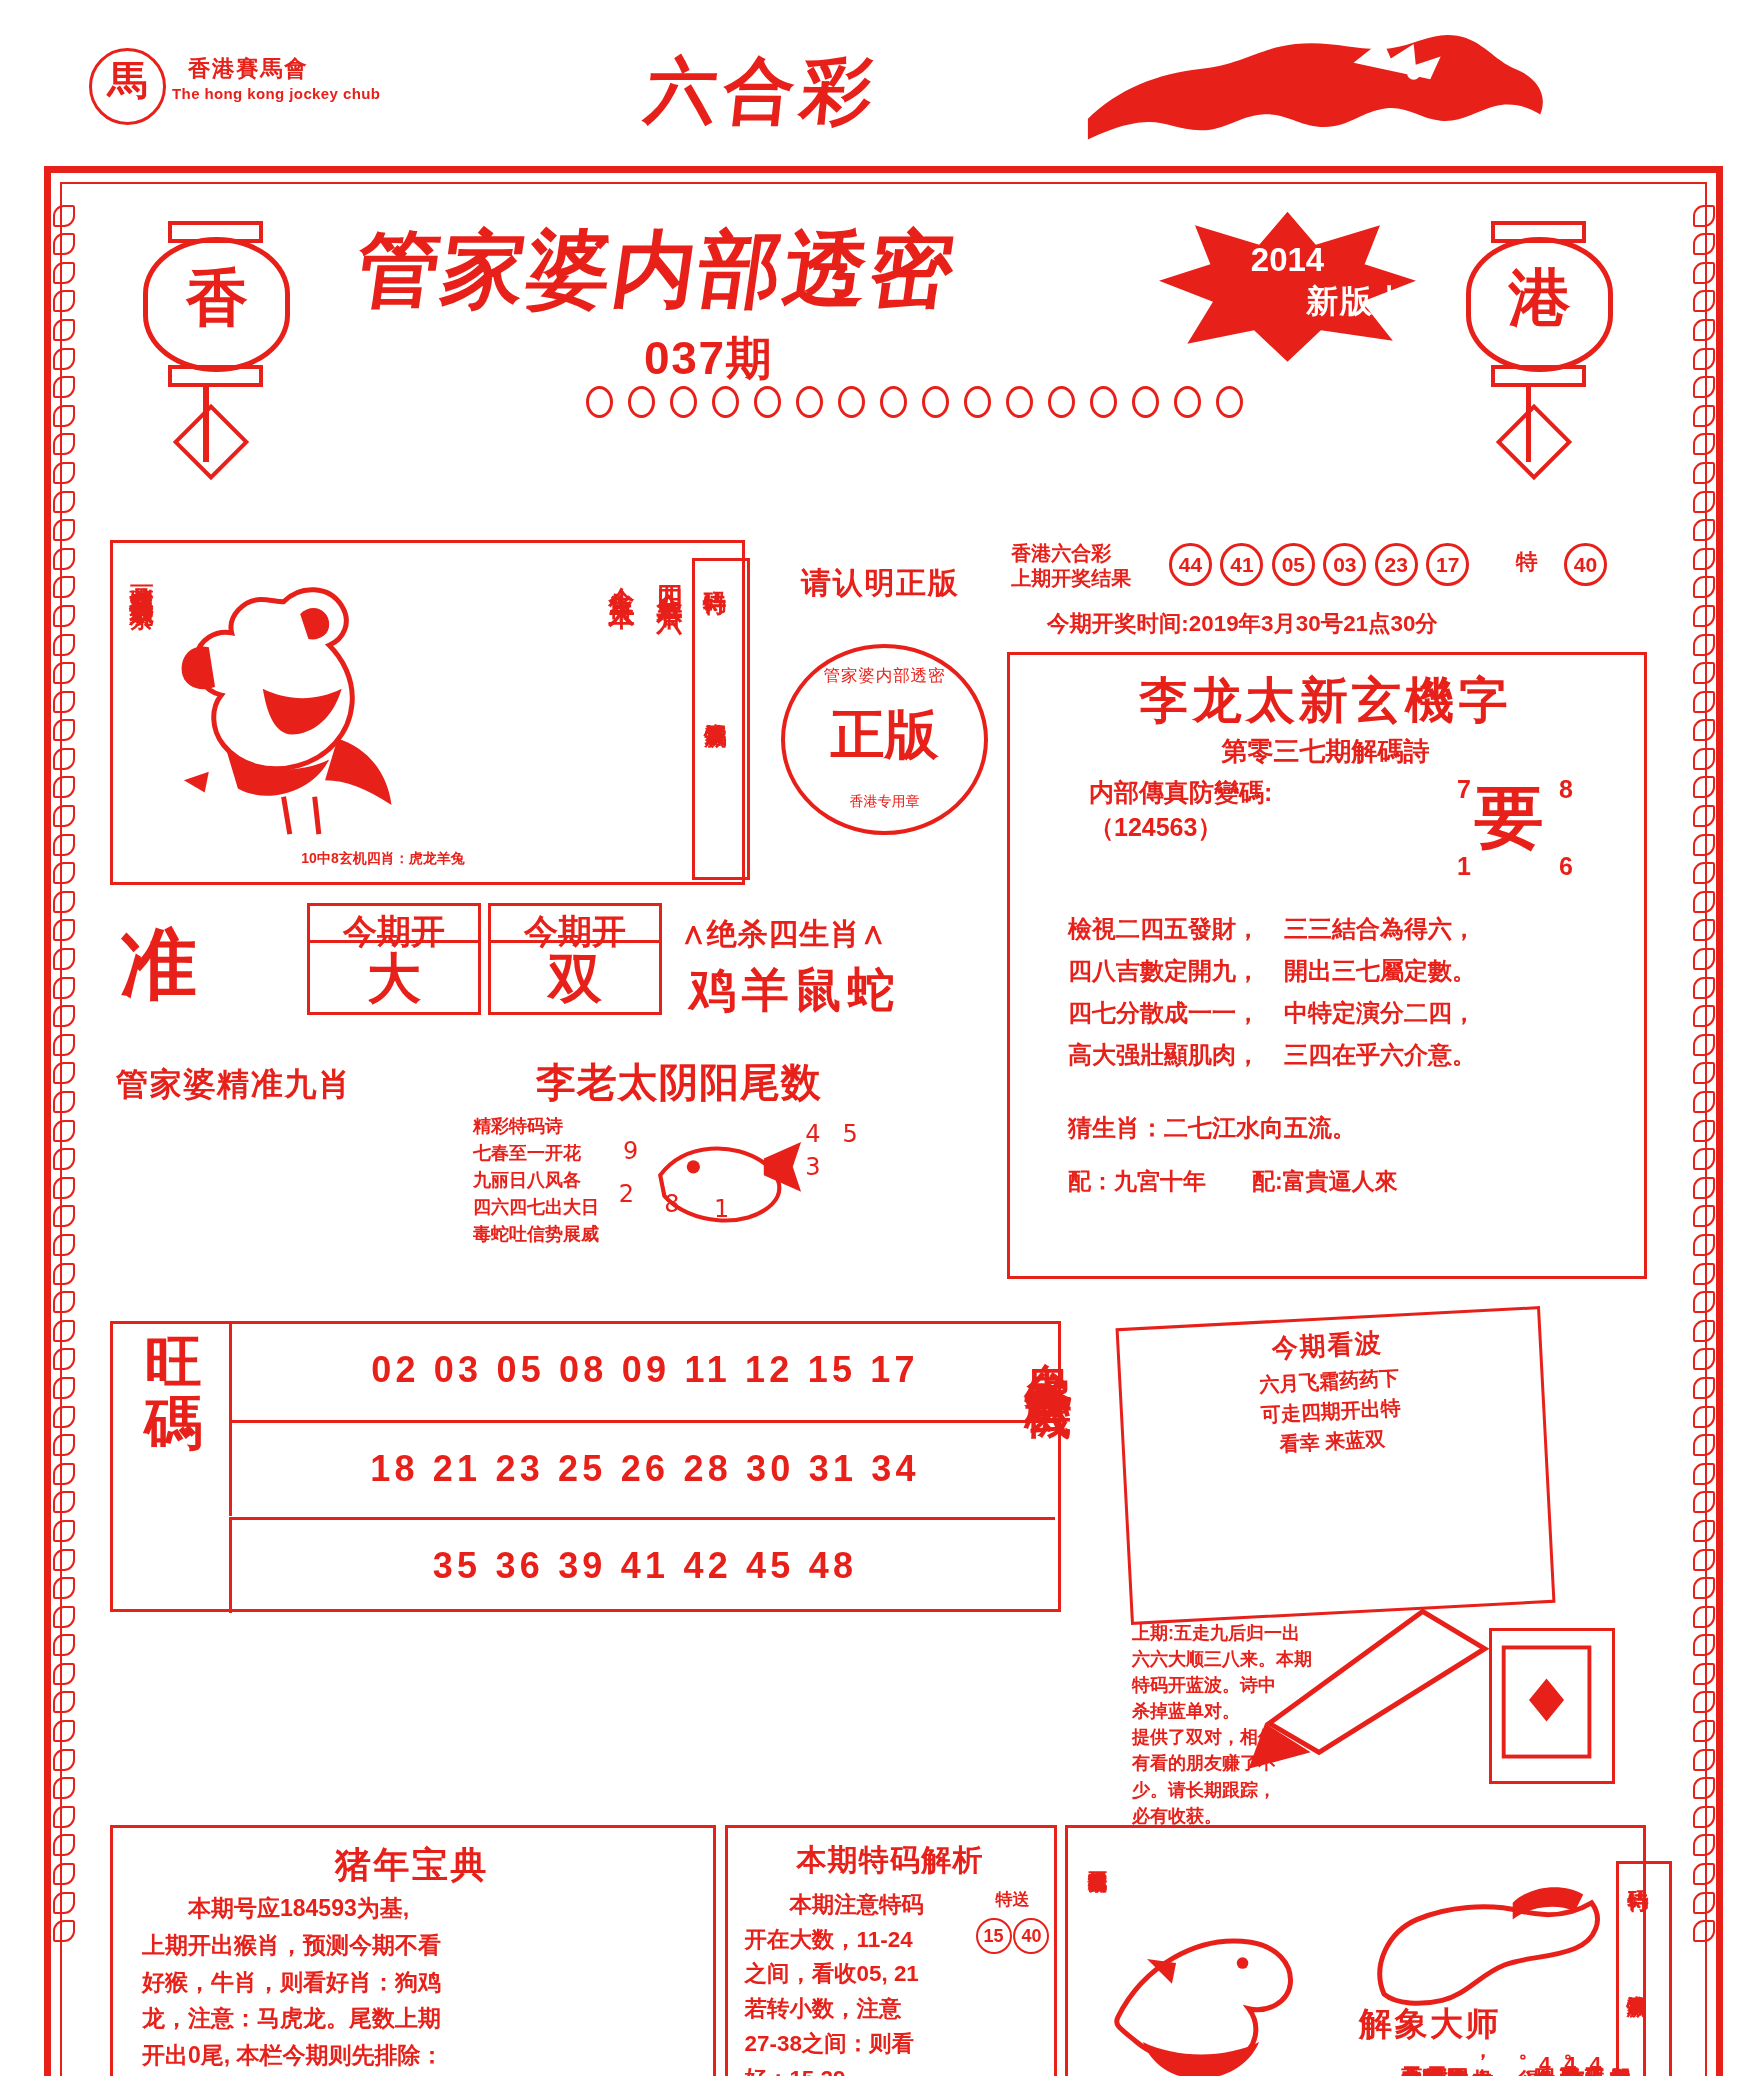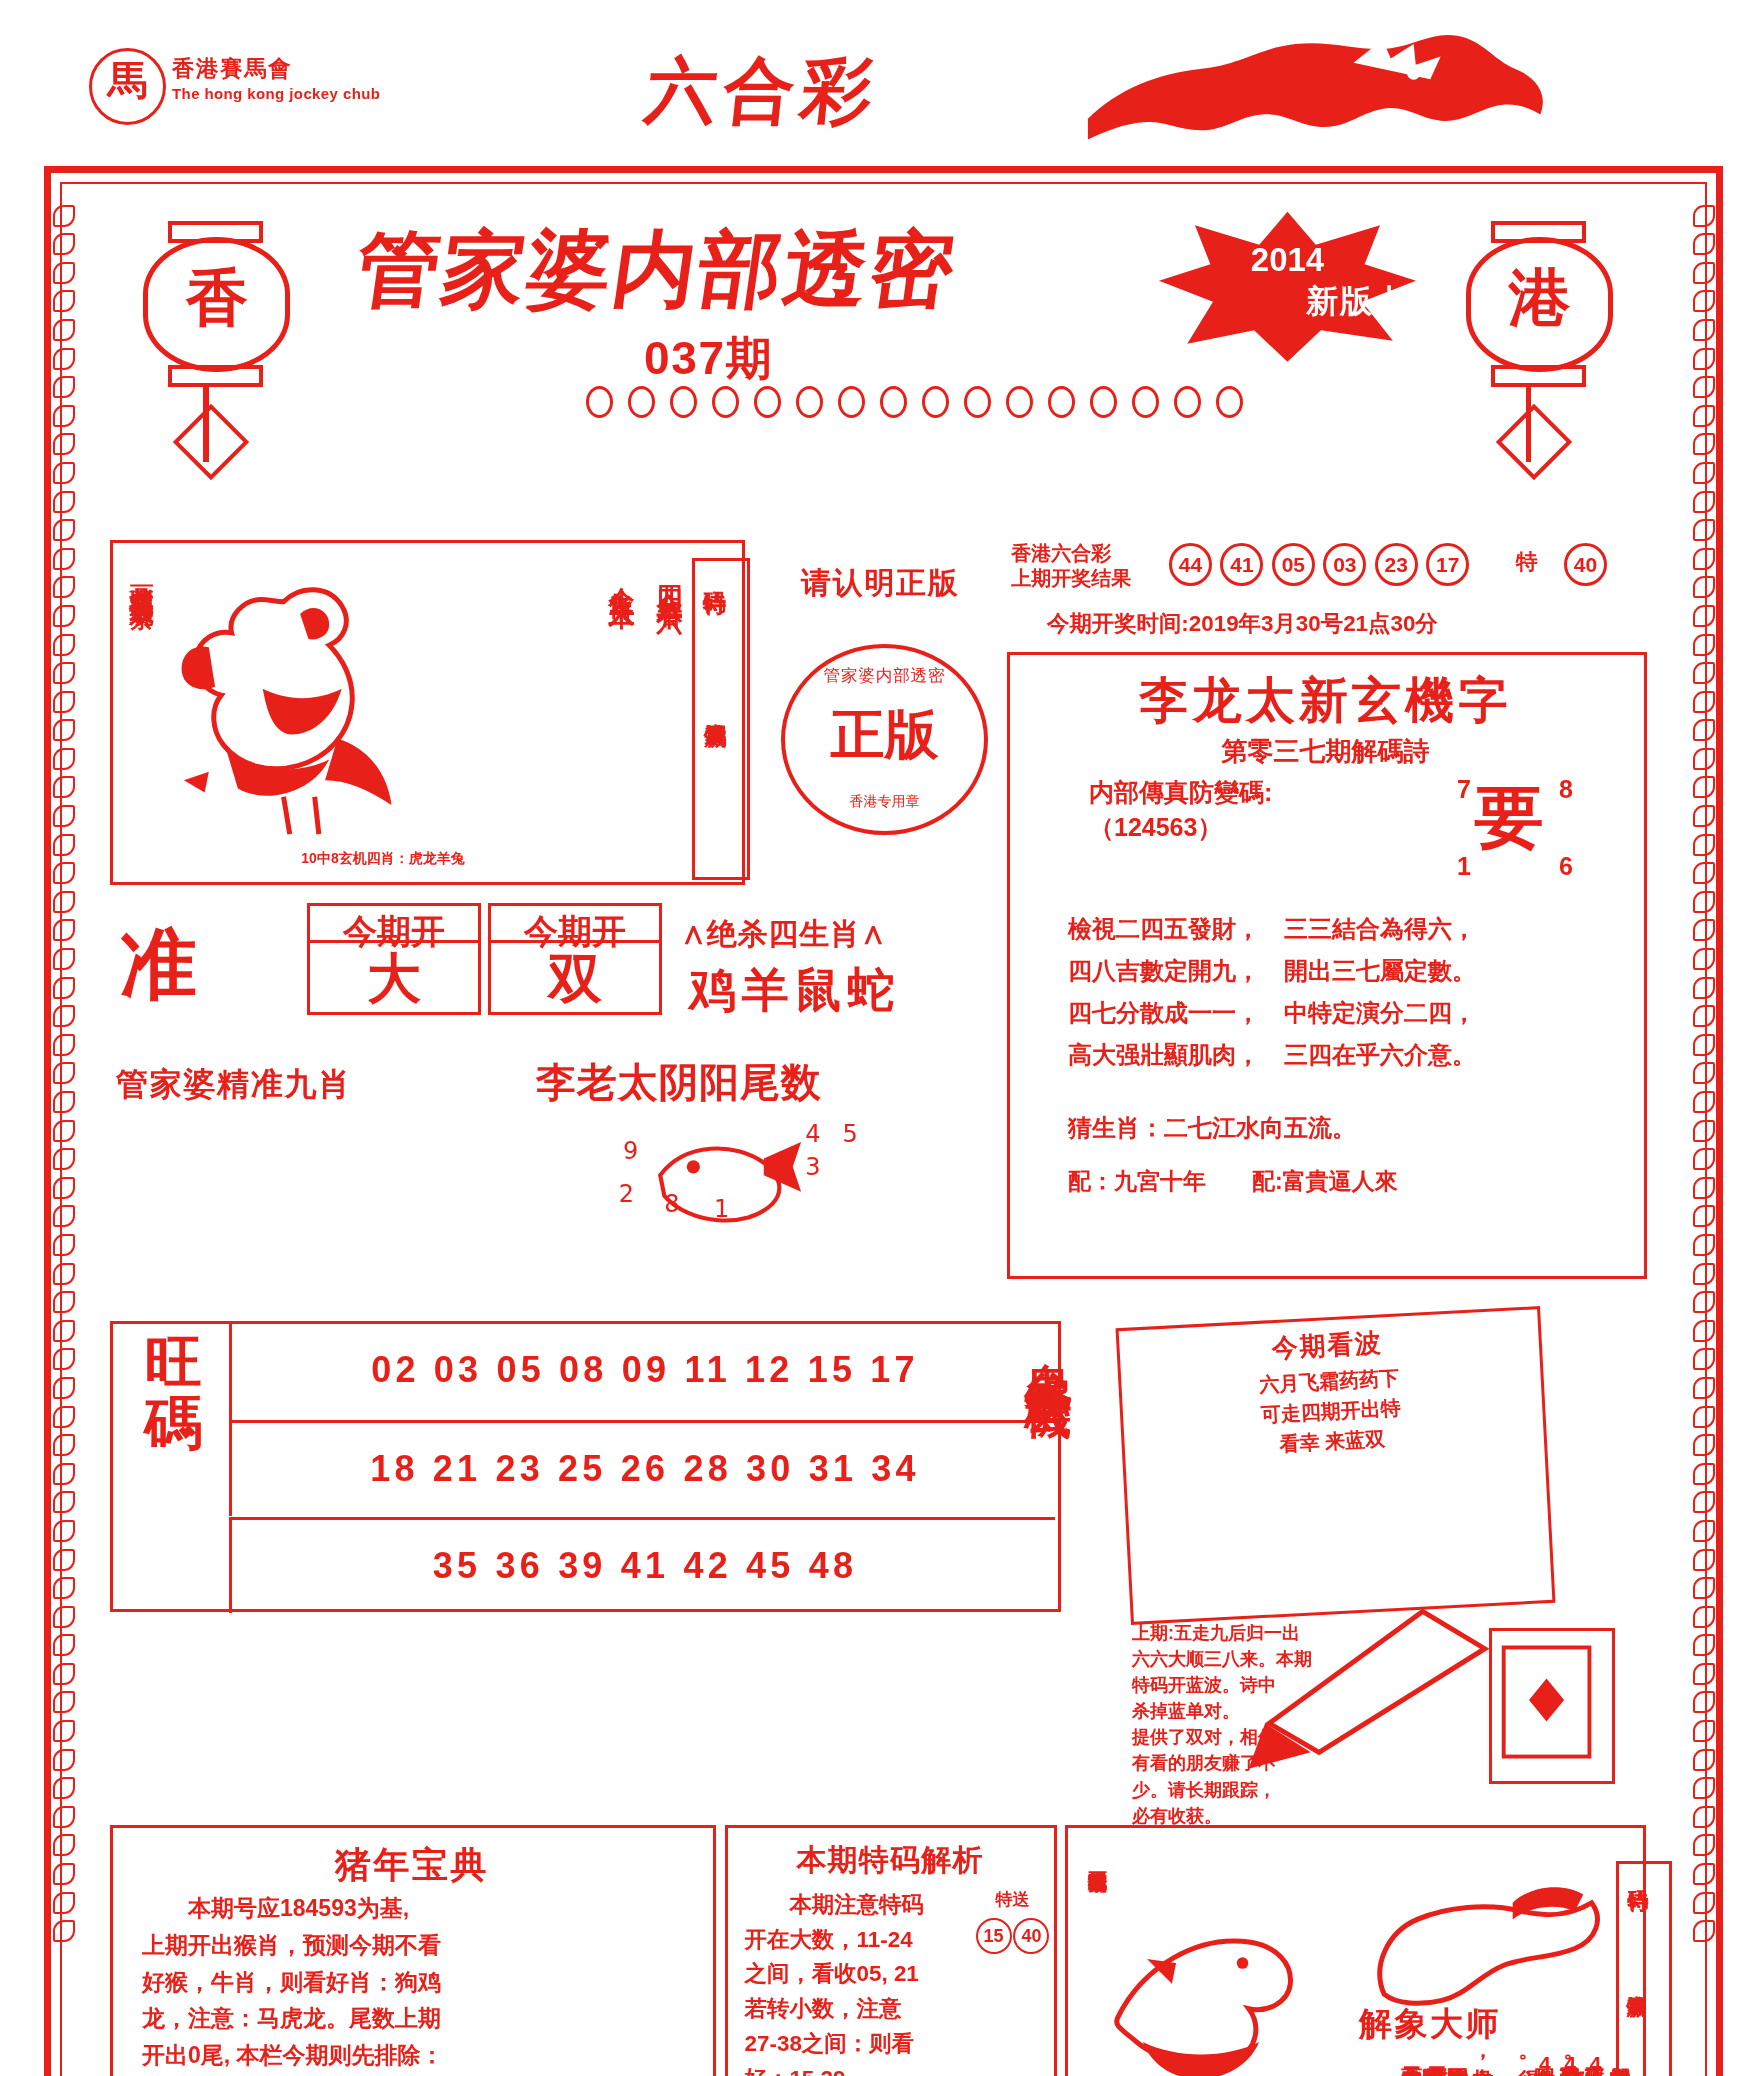--- a/index.html
+++ b/index.html
@@ -3,21 +3,21 @@
 <meta charset="utf-8">
 <style>
   html,body{margin:0;padding:0;background:#ffffff;}
   body{font-family:"Liberation Sans",sans-serif;color:#e8201a;}
   #page{position:relative;width:1758px;height:2469px;background:#fff;overflow:hidden;}
   
   #header{position:absolute;left:0;top:0;width:1758px;height:162px;}
   #logo-block{position:absolute;left:89px;top:44px;width:307px;height:81px;}
   #logo-mark{position:absolute;left:0;top:4.2px;width:71px;height:71px;border:3.7px solid #e8201a;border-radius:50%;}
   #logo-mark .glyph{position:absolute;left:0;top:9px;width:71px;text-align:center;font-size:40px;font-weight:bold;line-height:1;font-family:"DejaVu Sans",sans-serif;}
-  #logo-cn{position:absolute;left:83px;top:9px;font-size:22.4px;letter-spacing:1.7px;font-weight:bold;}
+  #logo-cn{position:absolute;left:99px;top:9px;font-size:22.4px;letter-spacing:1.7px;font-weight:bold;}
   #logo-en{position:absolute;left:83px;top:41px;font-size:15px;letter-spacing:0.4px;font-weight:bold;}
   #big-title{position:absolute;left:646px;top:44px;font-size:71px;font-weight:bold;letter-spacing:6.6px;font-family:"DejaVu Sans",sans-serif;transform:skewX(-6deg);}
   #horse-art{position:absolute;left:1063px;top:23px;width:498px;height:125px;}
   
   #frame{position:absolute;left:44px;top:166px;width:1665px;height:2272px;border:7.5px solid #e8201a;}
   #frame:before{content:"";position:absolute;left:9px;top:9px;right:9px;bottom:9px;border:2.9px solid #e8201a;}
   .deco-col{position:absolute;top:25px;bottom:25px;width:25px;}
   .deco-col span{display:block;width:18px;height:18px;border:2.9px solid #e8201a;border-radius:50% 10% 50% 10%;margin:6.6px auto;}
   
   #mast{position:absolute;left:108px;top:191px;width:1537px;height:291px;}
@@ -400,20 +400,27 @@
   </div>
   <div class="kaibox" id="kai2">
     <div class="h">今期开</div>
     <div class="sep"></div>
     <div class="v">双</div>
   </div>
   <div id="jiesha">∧绝杀四生肖∧</div>
   <div id="jiesha-animals">鸡羊鼠蛇</div>
 
   <div id="ninexiao-title">管家婆精准九肖</div>
+  <div id="jingcai">
+    <div>精彩特码诗</div>
+    <div style="white-space:pre-line">七春至一开花
+九丽日八风各
+四六四七出大日
+毒蛇吐信势展威</div>
+  </div>
   <div id="yinyang-title">李老太阴阳尾数</div>
   <svg id="yinyang-art" viewBox="0 0 700 280">
     <path d="M120 150 c60 -80 180 -80 250 -30 c40 28 50 70 20 100 c-60 60 -200 50 -260 -20 z" fill="none" stroke="#e8201a" stroke-width="10"></path>
     <path d="M370 110 l90 -40 l-20 60 l20 60 l-90 -40 z" fill="#e8201a"></path>
     <circle cx="200" cy="130" r="16" fill="#e8201a"></circle>
     <text x="470" y="70" font-size="58" fill="#e8201a" font-family="DejaVu Sans">4</text>
     <text x="560" y="70" font-size="58" fill="#e8201a" font-family="DejaVu Sans">5</text>
     <text x="470" y="150" font-size="58" fill="#e8201a" font-family="DejaVu Sans">3</text>
     <text x="30" y="110" font-size="58" fill="#e8201a" font-family="DejaVu Sans">9</text>
     <text x="20" y="215" font-size="58" fill="#e8201a" font-family="DejaVu Sans">2</text>

